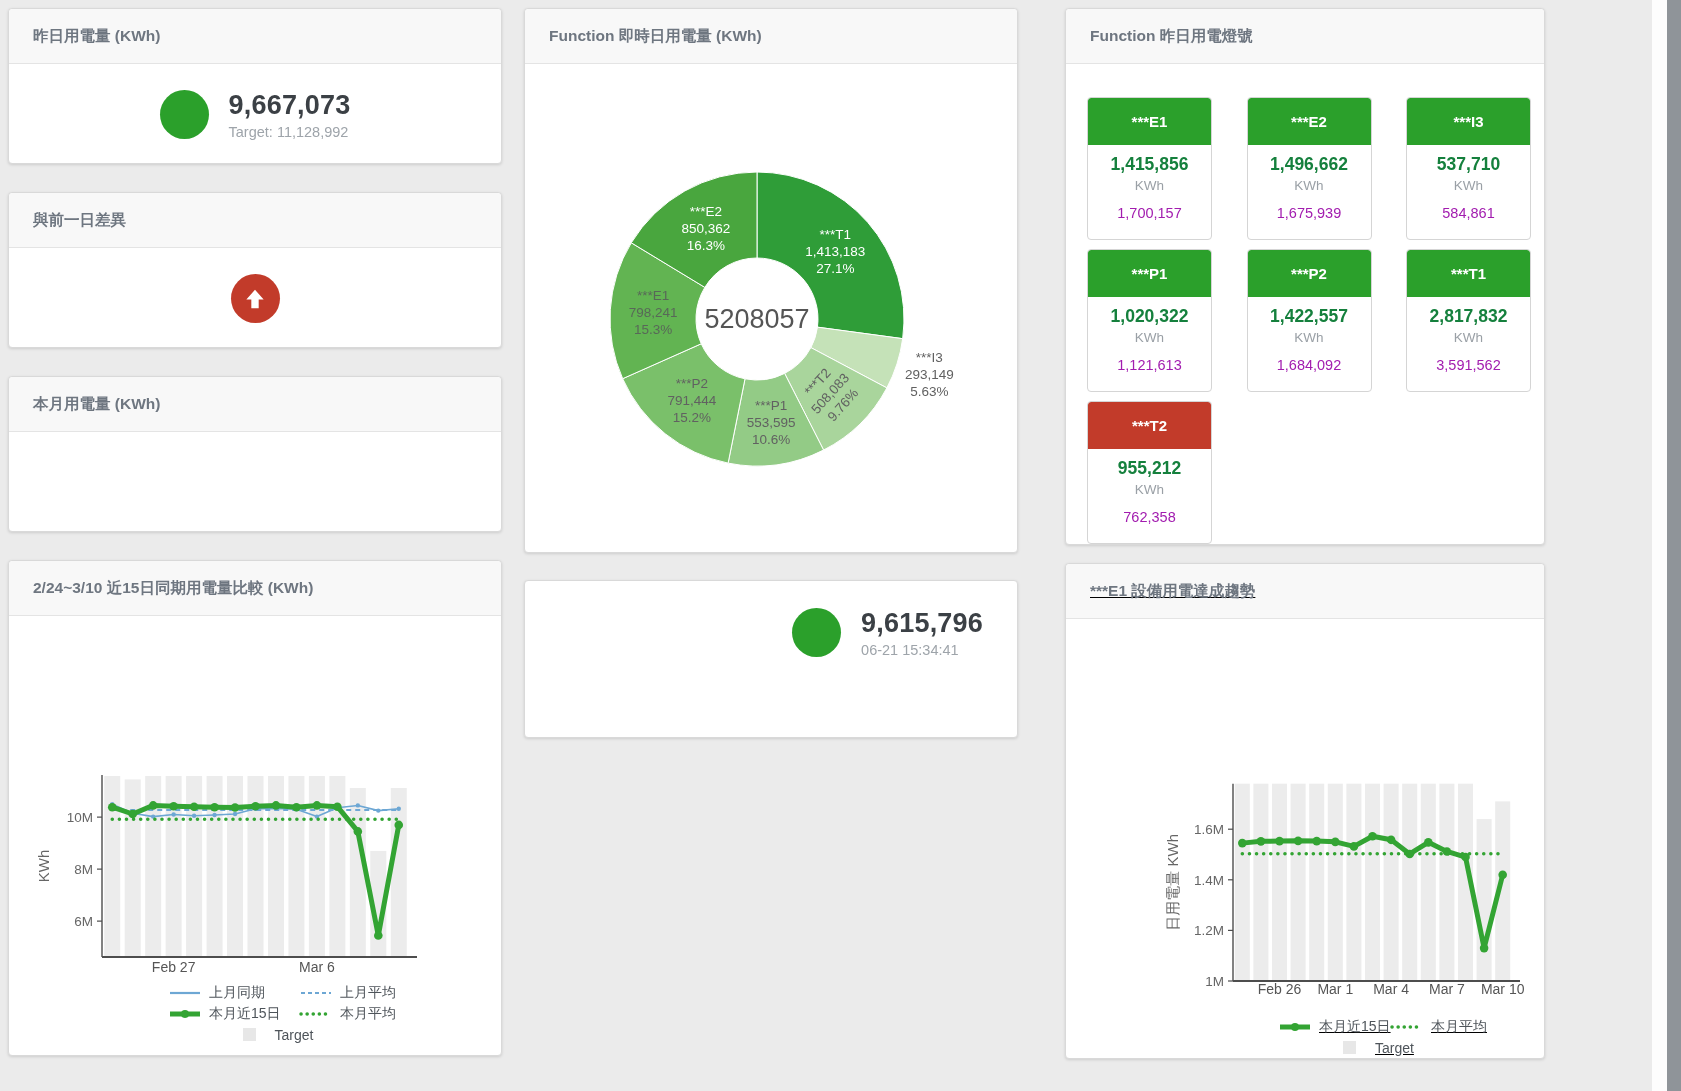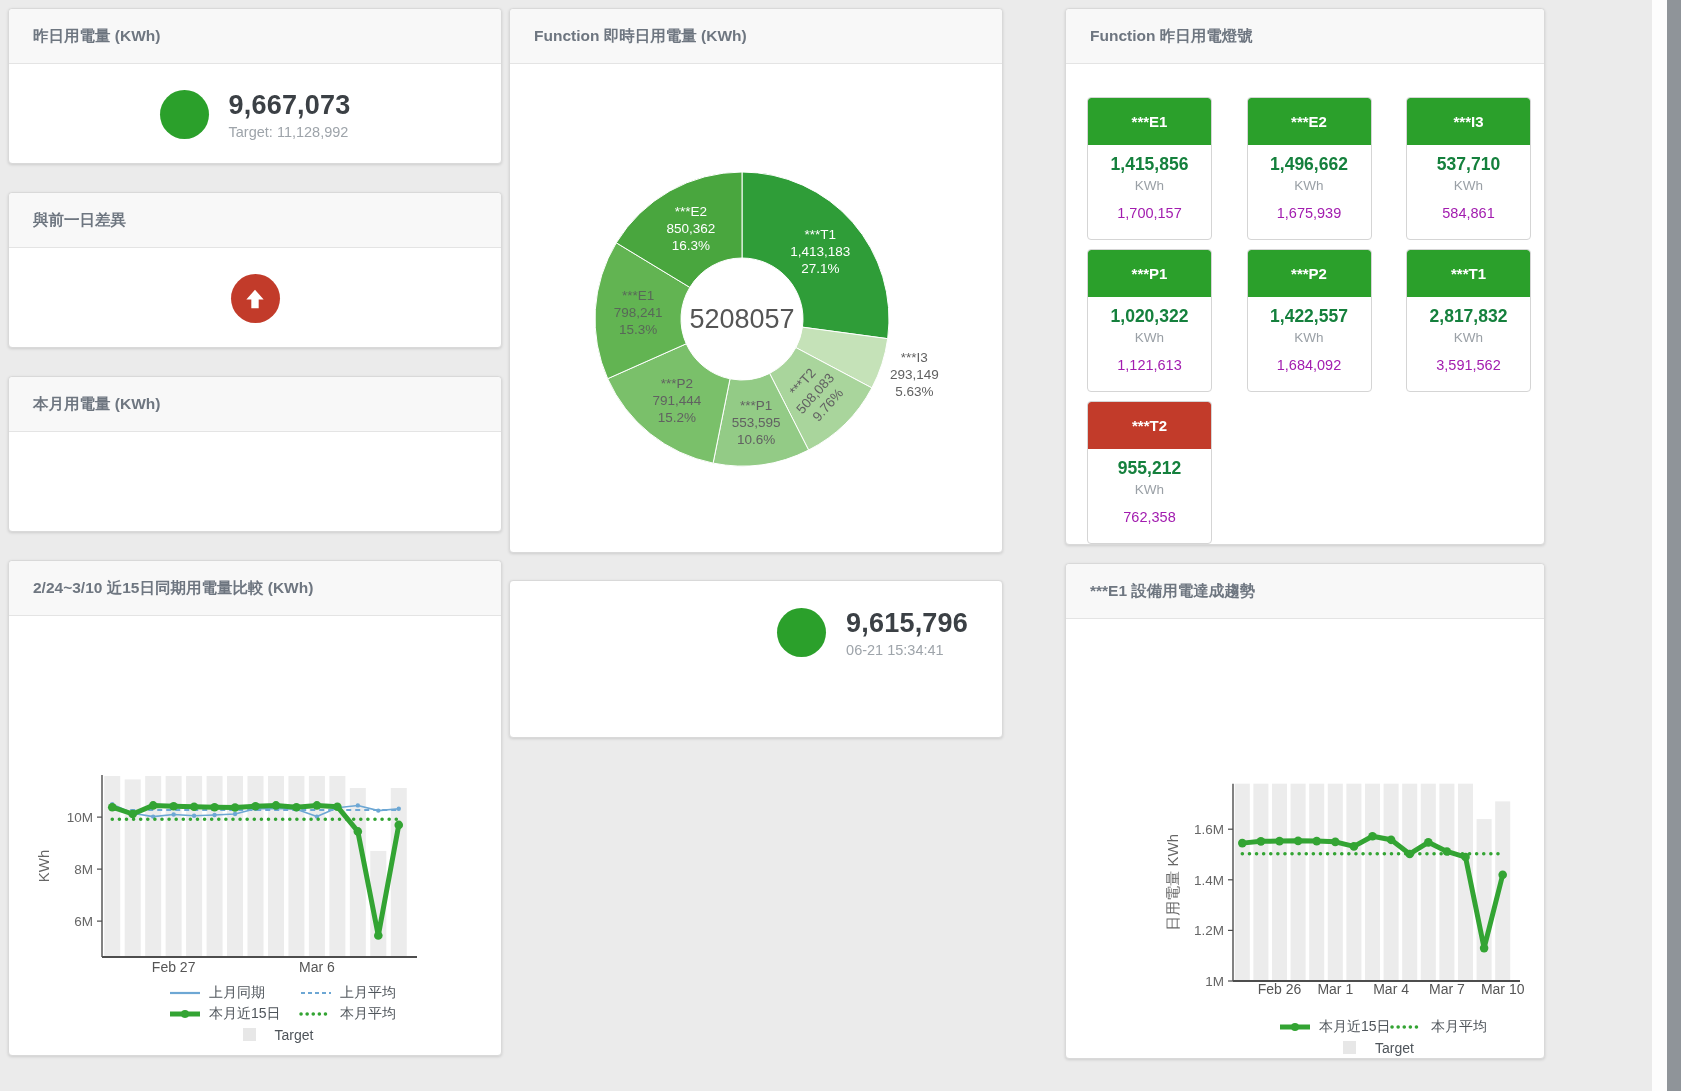--- a/index.html
+++ b/index.html
@@ -1,20 +1,20 @@
 <!DOCTYPE html>
 <html><head>
 <meta charset="utf-8">
 <style>
   * { margin:0; padding:0; box-sizing:border-box; }
   body { font-family:"Liberation Sans", sans-serif; background:#ebebeb; }
   .dashboard { position:relative; width:1681px; height:1091px; background:#ebebeb; overflow:hidden; }
   .col { position:absolute; top:8px; display:flex; flex-direction:column; }
   .col1 { left:8px;   width:494px; }
-  .col2 { left:509px; width:494px; }
+  .col2 { left:524px; width:494px; }
   .col3 { left:1065px; width:480px; }
   .card { background:#fff; border:1px solid #d9d9d9; border-radius:4px;
           box-shadow:0 1px 3px rgba(0,0,0,.13); }
   .card-header { height:55px; display:flex; align-items:center; padding:0 24px;
                  background:#f8f8f8; border-bottom:1px solid #e4e4e4;
                  border-radius:4px 4px 0 0; font-size:15.5px; font-weight:bold; color:#6e7680; }
   
   .kpi-card { height:156px; margin-bottom:28px; }
   .kpi-body { height:101px; display:flex; align-items:center; justify-content:center; gap:20px; }
   .kpi-body.right { justify-content:flex-end; padding-right:34px; }
@@ -32,21 +32,21 @@
                  row-gap:9px; padding:33px 13px 0 21px; }
   .light-tile { border:1px solid #d5d5d5; border-radius:4px; height:143px; overflow:hidden; background:#fff; }
   .tile-header { height:47px; display:flex; align-items:center; justify-content:center;
                  color:#fff; font-size:15px; font-weight:bold; border-radius:3px 3px 0 0; }
   .tile-body { text-align:center; padding-top:9px; }
   .tile-value { font-size:17.5px; font-weight:bold; color:#15803d; }
   .tile-unit { font-size:13.5px; color:#9aa0a6; margin-top:3px; }
   .tile-secondary { font-size:14.5px; color:#a21caf; margin-top:12px; }
   
   .chart-card1 { height:496px; }
-  .trend-card { height:496px; }
+  .trend-card { height:496px;text-decoration:underline; }
   .legend { display:flex; flex-direction:column; }
   .legend1 { margin:2px 0 0 88px; }
   .legend2 { margin:8px 0 0 170px; }
   .legend-row { display:flex; align-items:center; height:21px;justify-content:center; }
   .legend-entry { display:inline-flex; align-items:center; cursor:pointer; }
   .legend1 .legend-entry { width:131px; }
   .legend2 .legend-entry { width:112px; }
   .legend-swatch { margin-right:7px; flex:0 0 auto; }
   .legend-label { font-size:14px; color:#4e545a; white-space:nowrap; }
   svg text { font-family:"Liberation Sans", sans-serif; }

